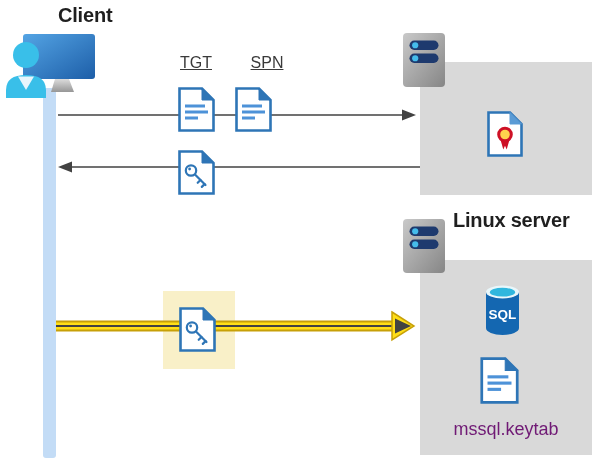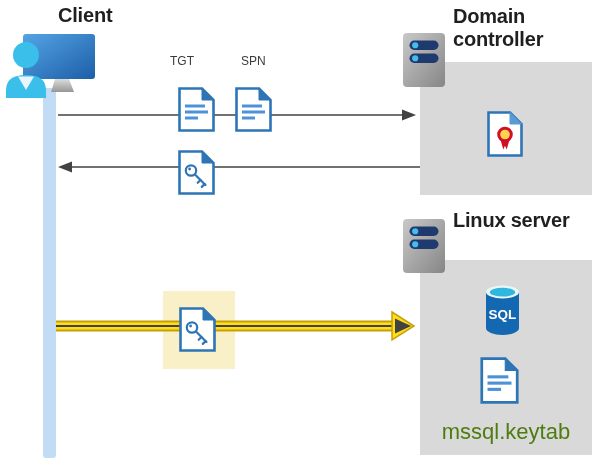--- a/index.html
+++ b/index.html
@@ -6,31 +6,31 @@
   #stage{
     position:relative;width:600px;height:468px;background:#ffffff;overflow:hidden;
     font-family:"Liberation Sans", sans-serif;
   }
   .abs{position:absolute;}
   .title{
     font-weight:700;font-size:20px;line-height:23px;color:#1f1f1f;
     letter-spacing:-0.2px;
   }
   .smalllabel{
-    font-size:12px;color:#3a3a3a;
+    font-size:16px;color:#3a3a3a;text-align:center;text-decoration:underline;
   }
   .panel{background:#d9d9d9;}
   #timeline-bar{
     left:43px;top:88px;width:13px;height:370px;background:#c3dcf6;border-radius:3px;
   }
   #highlight-box{
     left:163px;top:291px;width:72px;height:78px;background:#f9f0c8;
   }
   .keytab-label{
-    font-size:22px;color:#4d7c0f;text-align:center;
+    font-size:18px;color:#701a75;text-align:center;
   }
   svg{display:block;}
 </style>
 </head>
 <body>
 
 <div id="stage">
 
   <svg width="0" height="0" class="abs" aria-hidden="true">
     <defs>
@@ -128,21 +128,20 @@
   </svg>
 
   <svg class="abs" style="left:402px;top:32px;" width="44" height="56" viewBox="0 0 44 56">
     <rect x="1" y="1" width="42" height="54" rx="4" fill="url(#grad-server)"></rect>
     <rect x="7.5" y="8.5" width="29" height="9.5" rx="4.75" fill="#1e3a6e"></rect>
     <rect x="7.5" y="21.5" width="29" height="9.5" rx="4.75" fill="#1e3a6e"></rect>
     <circle cx="13.2" cy="13.25" r="3.1" fill="#45bceb"></circle>
     <circle cx="13.2" cy="26.25" r="3.1" fill="#45bceb"></circle>
   </svg>
 
-  <div class="abs title" style="left:453px;top:5px;width:125px;">Domain controller</div>
 
   <svg class="abs" style="left:486px;top:110px;" width="38" height="48" viewBox="0 0 38 48">
     <path d="M2.5,2.5 H24 L35.5,14 V45.5 H2.5 Z" fill="#ffffff" stroke="#2e75b6" stroke-width="2.6"></path>
     <path d="M24,2.5 V14 H35.5 Z" fill="#5b9bd5" stroke="#5b9bd5" stroke-width="1"></path>
     <path d="M14,28 L17.3,39.5 L19,35.8 L20.7,39.5 L24,28 Z" fill="#ce1126"></path>
     <circle cx="19" cy="24.5" r="6.3" fill="#ffd34d" stroke="#ce1126" stroke-width="3"></circle>
   </svg>
 
   <svg class="abs" style="left:402px;top:218px;" width="44" height="56" viewBox="0 0 44 56">
     <rect x="1" y="1" width="42" height="54" rx="4" fill="url(#grad-server)"></rect>

